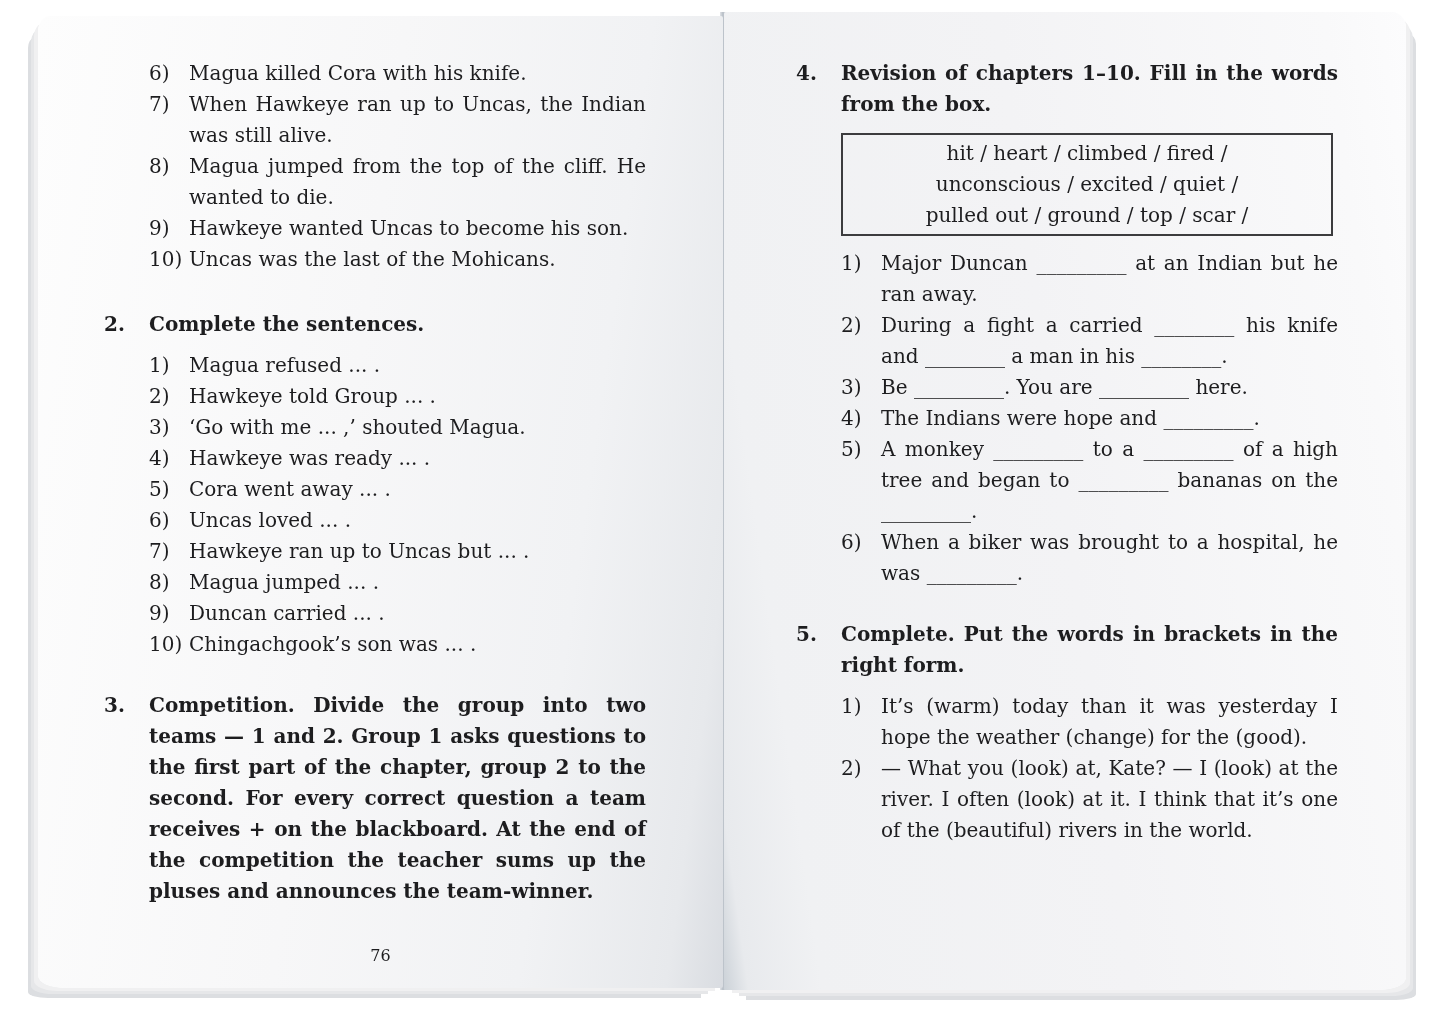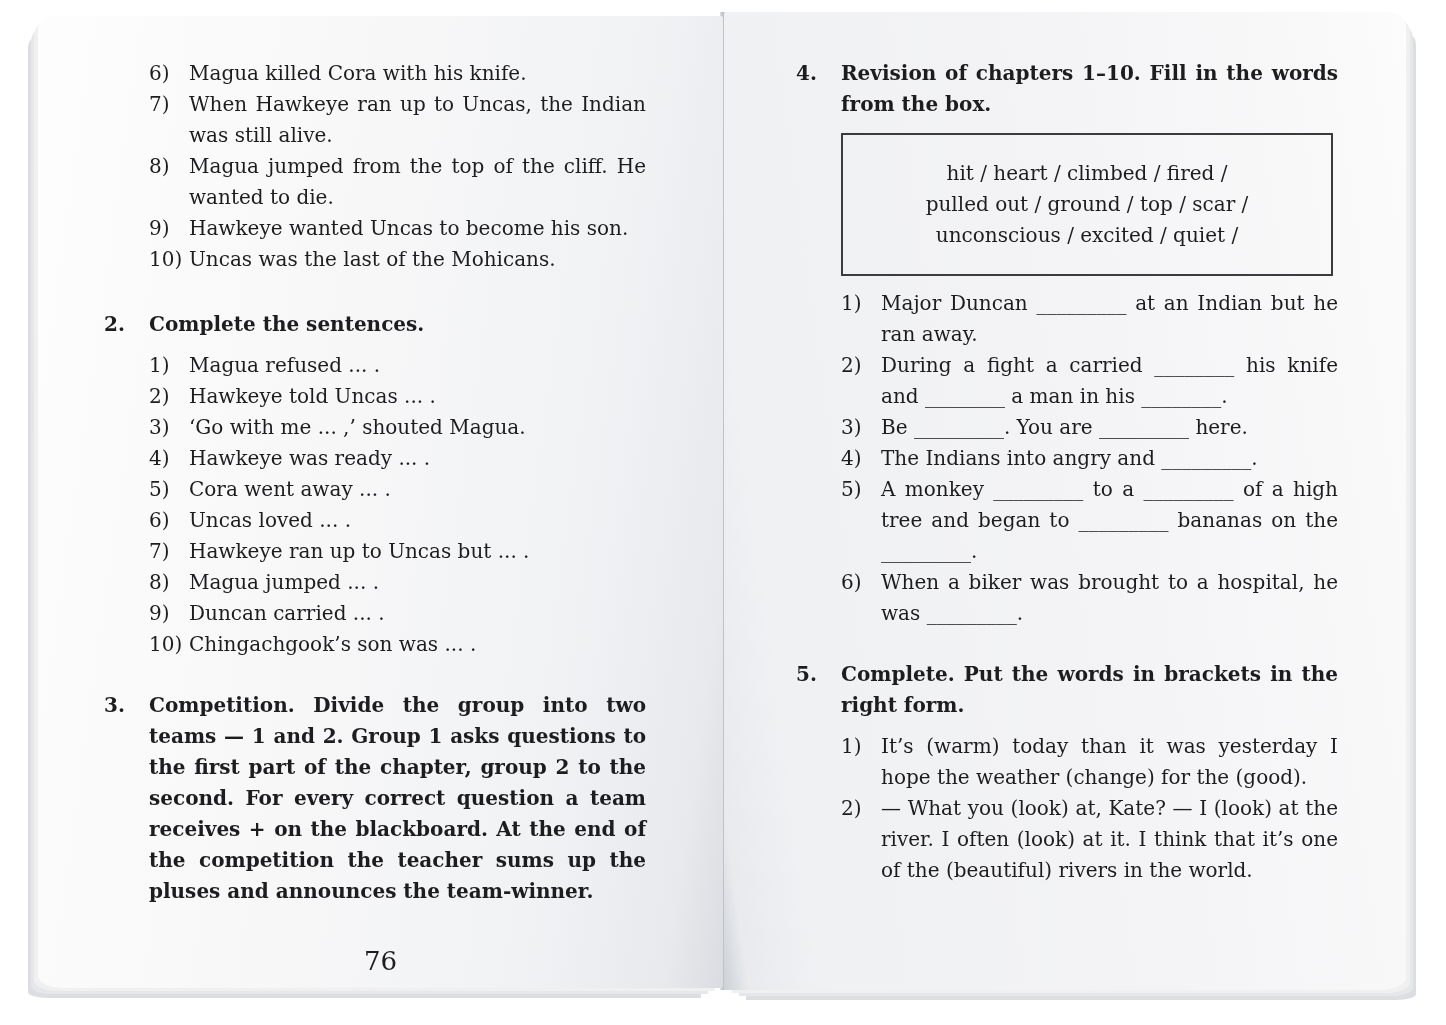--- a/index.html
+++ b/index.html
@@ -47,27 +47,27 @@
   .ex .n { flex: 0 0 45px; }
   .ex .t { flex: 1; text-align: justify; }
 
   .gap34 { margin-top: 34px; }
   .gap30 { margin-top: 30px; }
 
   .wordbox {
     margin: 13px 0 12px 45px;
     width: 492px; box-sizing: border-box;
     border: 2px solid #3c3c3e;
-    padding: 23px 8px;
+    padding: 3px 8px;
     text-align: center;
   }
 
   .pagenum {
     position: absolute; top: 930px; left: 0; width: 100%;
-    text-align: center; font-size: 26px;
+    text-align: center; font-size: 16px;
   }
 </style>
 </head>
 <body>
 
 <div class="book">
   <div class="spine"></div>
 
   <div class="page page-left">
     <div class="content content-left">
@@ -100,21 +100,21 @@
         <span class="t">Complete the sentences.</span>
       </div>
 
       <div class="sub list-gap">
         <div class="item">
           <span class="n">1)</span>
           <span class="t">Magua refused ... .</span>
         </div>
         <div class="item">
           <span class="n">2)</span>
-          <span class="t">Hawkeye told Uncas ... .</span>
+          <span class="t">Hawkeye told Group ... .</span>
         </div>
         <div class="item">
           <span class="n">3)</span>
           <span class="t">‘Go with me ... ,’ shouted Magua.</span>
         </div>
         <div class="item">
           <span class="n">4)</span>
           <span class="t">Hawkeye was ready ... .</span>
         </div>
         <div class="item">
@@ -155,40 +155,40 @@
   <div class="page page-right">
     <div class="content content-right">
 
       <div class="ex">
         <span class="n">4.</span>
         <span class="t">Revision of chapters 1–10. Fill in the words from the box.</span>
       </div>
 
       <div class="wordbox">
         <div>hit / heart / climbed / fired /</div>
+        <div>unconscious / excited / quiet /</div>
         <div>pulled out / ground / top / scar /</div>
-        <div>unconscious / excited / quiet /</div>
       </div>
 
       <div class="sub">
         <div class="item">
           <span class="n">1)</span>
           <span class="t">Major Duncan _________ at an Indian but he ran away.</span>
         </div>
         <div class="item">
           <span class="n">2)</span>
           <span class="t">During a fight a carried ________ his knife and ________ a man in his ________.</span>
         </div>
         <div class="item">
           <span class="n">3)</span>
           <span class="t">Be _________. You are _________ here.</span>
         </div>
         <div class="item">
           <span class="n">4)</span>
-          <span class="t">The Indians into angry and _________.</span>
+          <span class="t">The Indians were hope and _________.</span>
         </div>
         <div class="item">
           <span class="n">5)</span>
           <span class="t">A monkey _________ to a _________ of a high tree and began to _________ bananas on the _________.</span>
         </div>
         <div class="item">
           <span class="n">6)</span>
           <span class="t">When a biker was brought to a hospital, he was _________.</span>
         </div>
       </div>

